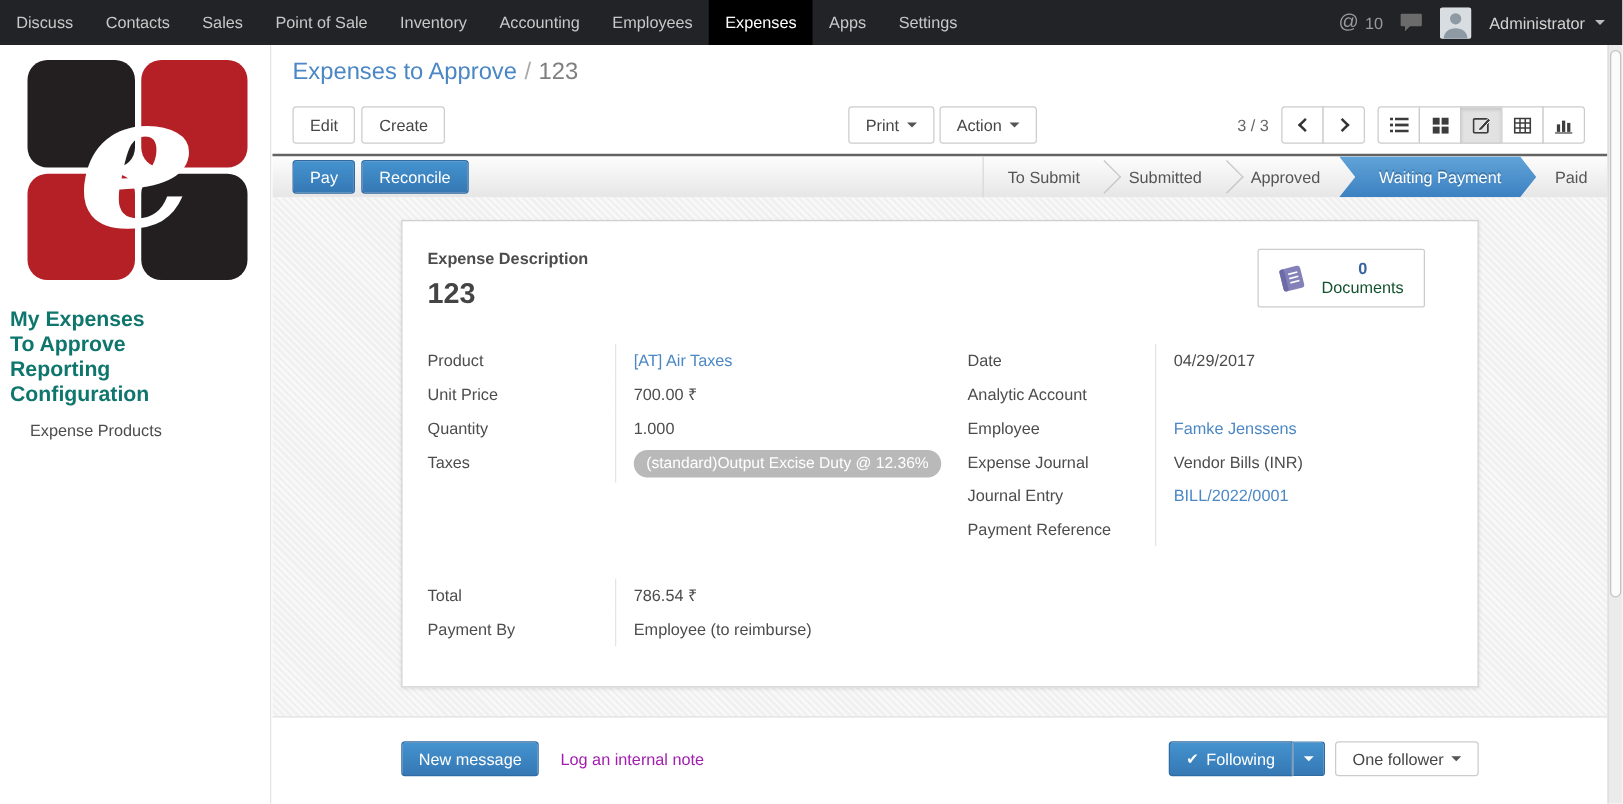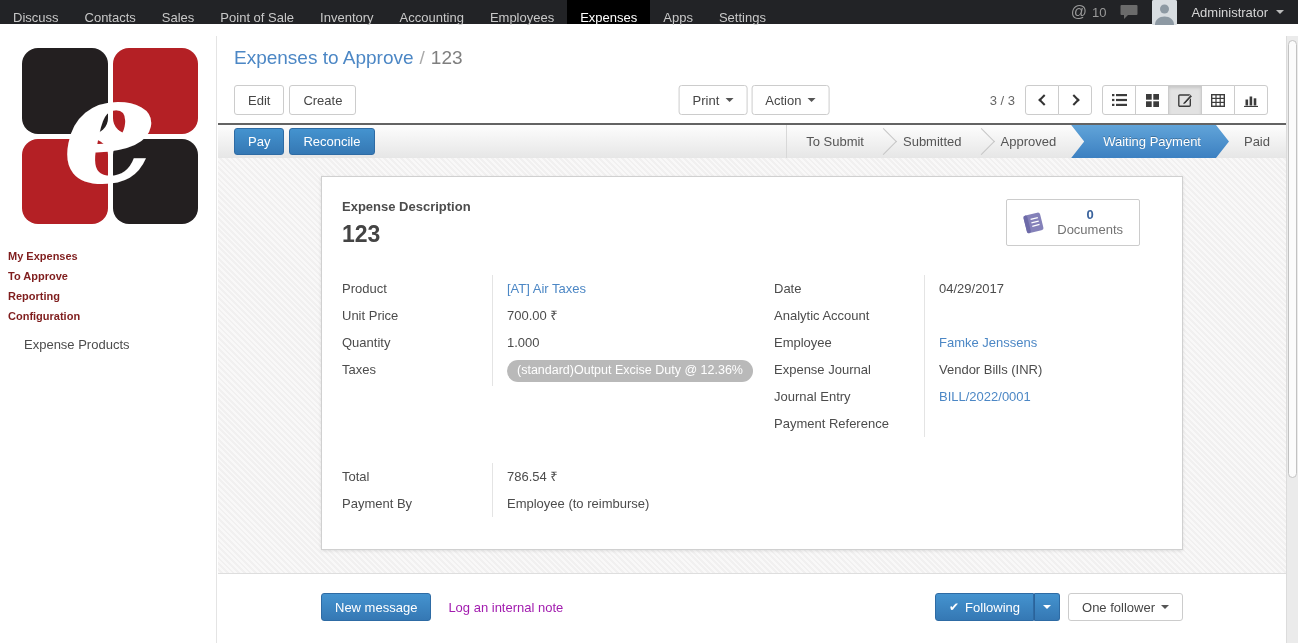--- a/index.html
+++ b/index.html
@@ -1,39 +1,39 @@
 <!DOCTYPE html>
 <html><head>
 <meta charset="utf-8">
 <style>
   * { box-sizing: border-box; margin: 0; padding: 0; }
   html,body { width:1298px; height:643px; overflow:hidden; }
   body { font-family:"Liberation Sans", sans-serif; font-size:13px; background:#fff; position:relative; color:#4c4c4c; }
 
   
-  .topnav { position:absolute; top:0; left:0; right:0; height:24px; background:#222326; display:flex; align-items:stretch; z-index:30; }
+  .topnav { position:absolute; top:0; left:0; right:0; height:36px; background:#222326; display:flex; align-items:stretch; z-index:30; }
   .nav-item { padding:0 13px; line-height:36px; color:#c8c8c8; font-size:13px; cursor:pointer; }
   .nav-item.active { background:#000; color:#fff; }
   .topnav-right { margin-left:auto; display:flex; align-items:center; padding-right:14px; gap:14px; }
   .mention { color:#9a9a9a; font-size:13px; display:flex; align-items:center; gap:5px; cursor:pointer; }
   .mention .at { font-size:16px; }
   .chat-icon { cursor:pointer; display:flex; }
   .avatar { width:25px; height:25px; border-radius:2px; overflow:hidden; background:#cfd4d8; display:flex; }
   .usermenu { display:flex; align-items:center; gap:8px; color:#d5d5d5; cursor:pointer; }
   .caret { width:0; height:0; border-left:4px solid transparent; border-right:4px solid transparent; border-top:4px solid #bbb; display:inline-block; }
 
   
   .sidebar { position:absolute; top:36px; left:0; width:217px; bottom:0; background:#fff; border-right:1px solid #e4e4e4; z-index:10; }
   .logo { width:176px; height:176px; margin:12px auto 0 22px; position:relative; }
   .logo-grid { position:absolute; inset:0; display:grid; grid-template-columns:1fr 1fr; grid-template-rows:1fr 1fr; gap:5px; }
   .logo-sq { border-radius:16px; }
   .logo-letter { position:absolute; inset:0; display:flex; align-items:center; justify-content:center;
     font-family:"DejaVu Serif", serif; font-style:italic; font-weight:bold; font-size:150px; color:#fff; line-height:1; padding-bottom:14px; }
   .side-menu { margin-top:22px; }
-  .side-link { display:block; padding:2px 0 2px 8px; color:#7f1d1d; font-weight:bold; font-size:11px; line-height:16px; cursor:pointer; text-decoration:none; }
+  .side-link { display:block; padding:2px 0 2px 8px; color:#0f766e; font-weight:bold; font-size:17px; line-height:16px; cursor:pointer; text-decoration:none; }
   .side-sublink { display:block; padding:2px 0 2px 24px; color:#4c4c4c; font-size:13px; margin-top:9px; cursor:pointer; text-decoration:none; }
 
   
   .main { position:absolute; top:36px; left:218px; right:12px; bottom:0; display:flex; flex-direction:column; background:#fff; }
 
   .control-panel { padding:10px 18px 8px 16px; background:#fff; }
   .breadcrumb { font-size:19px; line-height:24px; }
   .breadcrumb a { color:#4c87c5; text-decoration:none; cursor:pointer; }
   .breadcrumb .sep { color:#aaa; margin:0 6px; }
   .breadcrumb .current { color:#7f7f7f; }
@@ -70,21 +70,21 @@
   
   .form-area { flex:1 1 auto; overflow:hidden;
     background:#f1f0f0;
     background-image:repeating-linear-gradient(45deg, rgba(255,255,255,.55) 0 2px, rgba(0,0,0,0) 2px 4px); }
   .sheet { width:862px; height:374px; margin:18px auto 0; background:#fff; border:1px solid #d0d0d0; box-shadow:0 1px 3px rgba(0,0,0,.1); padding:22px 24px 20px 20px; }
   .sheet-head { display:flex; justify-content:space-between; align-items:flex-start; }
   .desc-label { font-weight:bold; color:#4c4c4c; }
   .desc-value { font-size:23px; font-weight:bold; color:#444; margin-top:7px; }
   .doc-btn { border:1px solid #ccc; border-radius:2px; background:#fff; padding:7px 16px 7px 12px; display:flex; align-items:center; gap:10px; cursor:pointer; margin-right:18px; }
   .doc-count { color:#39629c; font-weight:bold; font-size:13px; line-height:15px; }
-  .doc-label { color:#737373; font-size:13px; line-height:16px; }
+  .doc-label { color:#14532d; font-size:13px; line-height:16px; }
 
   .fields { display:flex; margin-top:27px; }
   .fcol-left { width:432px; flex:none; }
   .fcol-right { flex:1 1 auto; }
   .frow { display:flex; }
   .flabel { width:150px; flex:none; font-weight:normal; color:#4c4c4c; padding:4px 8px 4px 0; line-height:19px; }
   .fvalue { flex:1; border-left:1px solid #e4e4e4; padding:4px 0 4px 14px; line-height:19px; min-height:27px; color:#4c4c4c; }
   .fvalue a { color:#4c87c5; text-decoration:none; cursor:pointer; }
   .tax-pill { display:inline-block; background:#b9b9b9; color:#fff; border-radius:11px; padding:1px 10px 2px; font-size:12.5px; }
   .totals { margin-top:26px; width:432px; }

